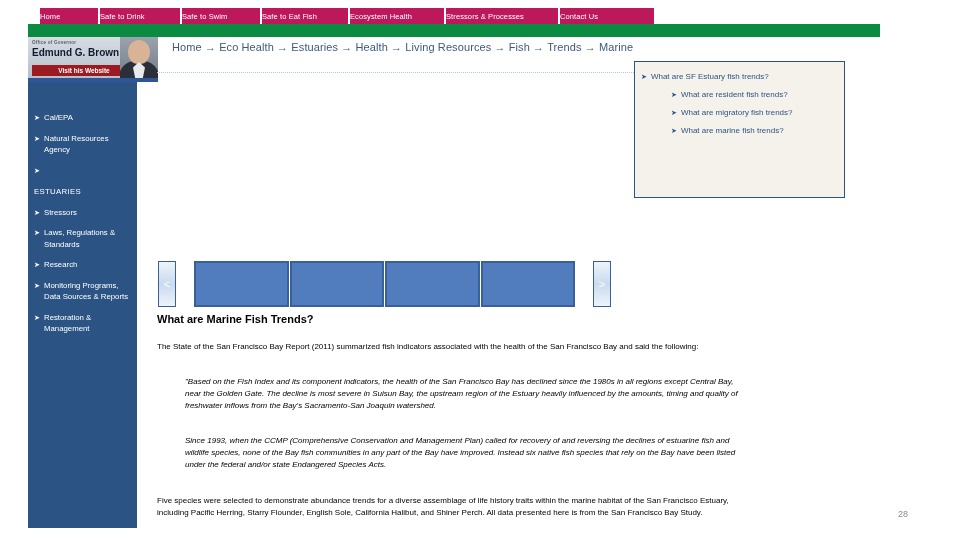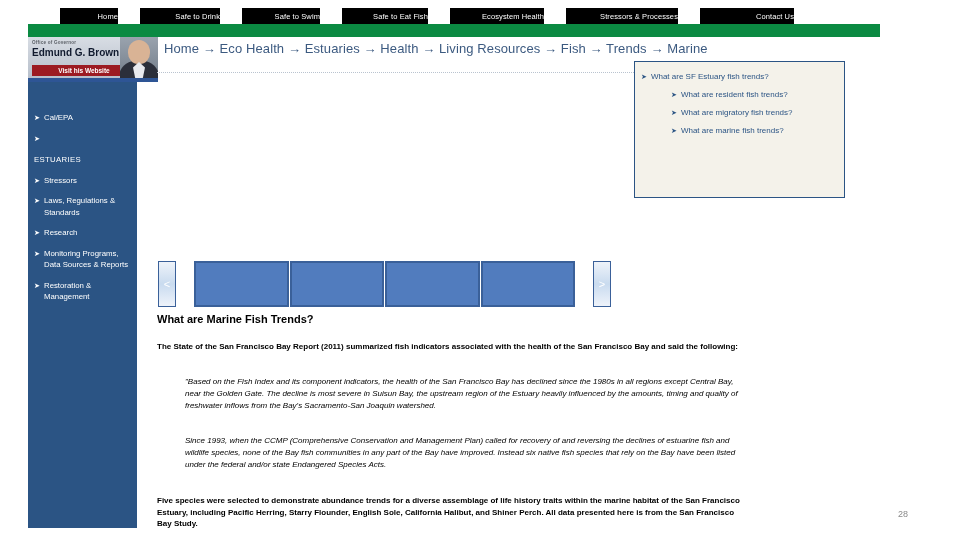--- a/index.html
+++ b/index.html
@@ -24,29 +24,28 @@
   
   .navbar {
     position: absolute;
     left: 40px;
     top: 8px;
     height: 18px;
     display: flex;
     align-items: stretch;
   }
   .nav-tab {
-    background: #000000;
+    background: #be185d;
     color: #ffffff;
     font-size: 7.5px;
     line-height: 18px;
-    text-align: right;
+    text-align: left;
     white-space: nowrap;
     border-right: 2px solid #ffffff;
     letter-spacing: 0.1px;
-    margin-left: 20px;
   }
   .nav-tab:last-child { border-right: none; }
 
   .greenbar {
     position: absolute;
     left: 28px;
     top: 24px;
     width: 852px;
     height: 13px;
     background: #0b8a42;
@@ -130,23 +129,23 @@
     position: absolute;
     left: 13px; top: 25px;
     width: 12px; height: 20px;
     background: #e8eaee;
     clip-path: polygon(50% 0, 100% 28%, 75% 100%, 25% 100%, 0 28%);
   }
 
   
   .breadcrumb {
     position: absolute;
-    left: 164px;
+    left: 172px;
     top: 41px;
-    font-size: 13px;
+    font-size: 11px;
     color: #3c5a80;
     white-space: nowrap;
     letter-spacing: 0.1px;
     text-align: right;
   }
   .page-title {
     position: absolute;
     left: 166px;
     top: 53px;
     font-family: "Liberation Serif", serif;
@@ -297,21 +296,20 @@
     font-size: 11px;
     font-weight: bold;
     color: #000000;
     white-space: nowrap;
   }
   .para {
     position: absolute;
     font-size: 8px;
     line-height: 11.5px;
     color: #000000;
-    font-weight: bold;
   }
   .para-intro { left: 157px; top: 341px; width: 585px; }
   .quote {
     position: absolute;
     font-size: 8px;
     line-height: 12.2px;
     font-style: italic;
     color: #000000;
   }
   .quote-1 { left: 185px; top: 376px; width: 560px; }
@@ -377,20 +375,24 @@
     </div>
   </div>
 
   <div class="sidebar">
     <div class="side-item">
       <span class="side-arrow">➤</span>
       <span class="side-label">Cal/EPA</span>
     </div>
     <div class="side-item">
       <span class="side-arrow">➤</span>
+      <span class="side-label">Natural Resources Agency</span>
+    </div>
+    <div class="side-item">
+      <span class="side-arrow">➤</span>
     </div>
 
     <div class="side-heading">ESTUARIES</div>
 
     <div class="side-item">
       <span class="side-arrow">➤</span>
       <span class="side-label">Stressors</span>
     </div>
     <div class="side-item">
       <span class="side-arrow">➤</span>

